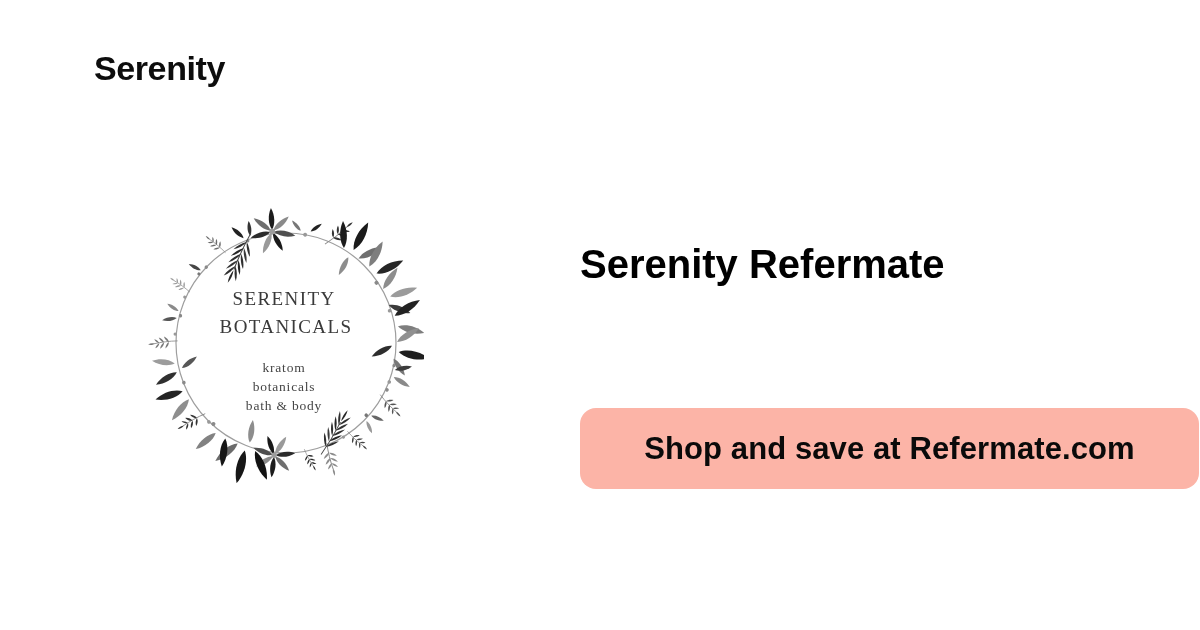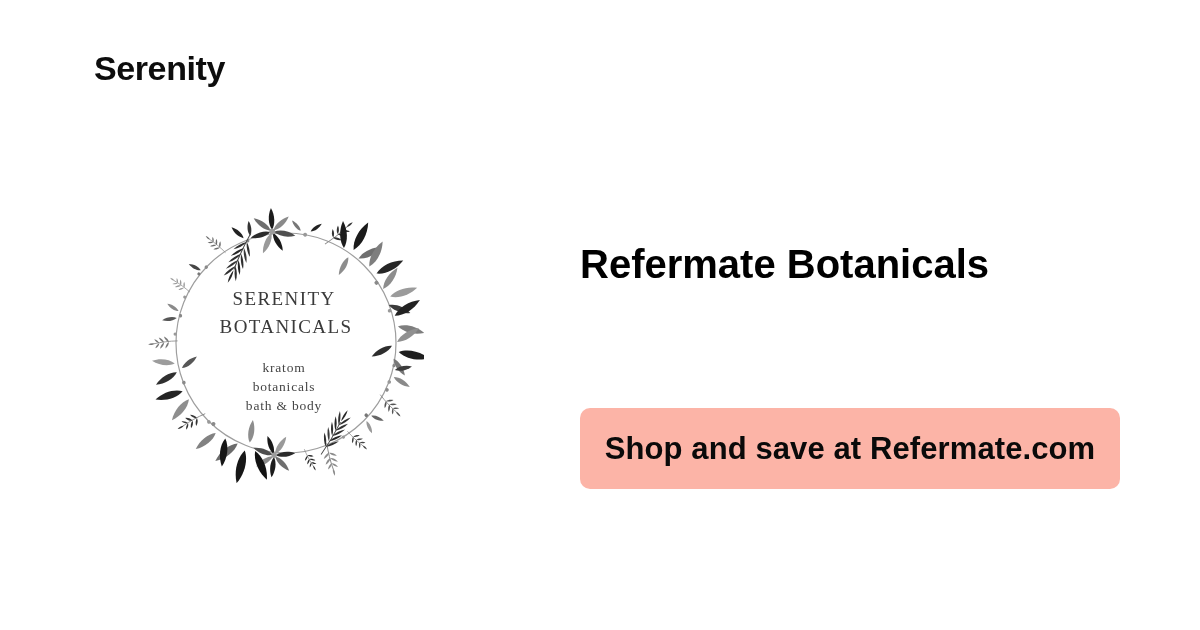--- a/index.html
+++ b/index.html
@@ -50,24 +50,24 @@
     font-size: 40px;
     font-weight: 700;
     color: #000000;
     line-height: 1.05;
     letter-spacing: 0px;
   }
   .cta-button {
     position: absolute;
     left: 580px;
     top: 408px;
-    width: 540px;
+    width: 619px;
     height: 81px;
     background: #FCB4A7;
-    border-radius: 10px;
+    border-radius: 16px;
     display: flex;
     align-items: center;
     justify-content: center;
     cursor: pointer;
     border: none;
     text-align: center;
   }
   .cta-button span {
     font-size: 31px;
     font-weight: 600;
@@ -252,19 +252,19 @@
       </g>
 
       <text x="140" y="102" text-anchor="middle" class="wreath-title">SERENITY</text>
       <text x="142" y="130" text-anchor="middle" class="wreath-title">BOTANICALS</text>
       <text x="140" y="169" text-anchor="middle" class="wreath-tagline">kratom</text>
       <text x="140" y="188" text-anchor="middle" class="wreath-tagline">botanicals</text>
       <text x="140" y="207" text-anchor="middle" class="wreath-tagline">bath &amp; body</text>
     </svg>
   </div>
 
-  <h1 class="merchant-name">Refermate Botanicals</h1>
+  <h1 class="merchant-name">Serenity Refermate</h1>
 
   <div class="cta-button">
     <span>Shop and save at Refermate.com</span>
   </div>
 
 </div>
 
 </body></html>

